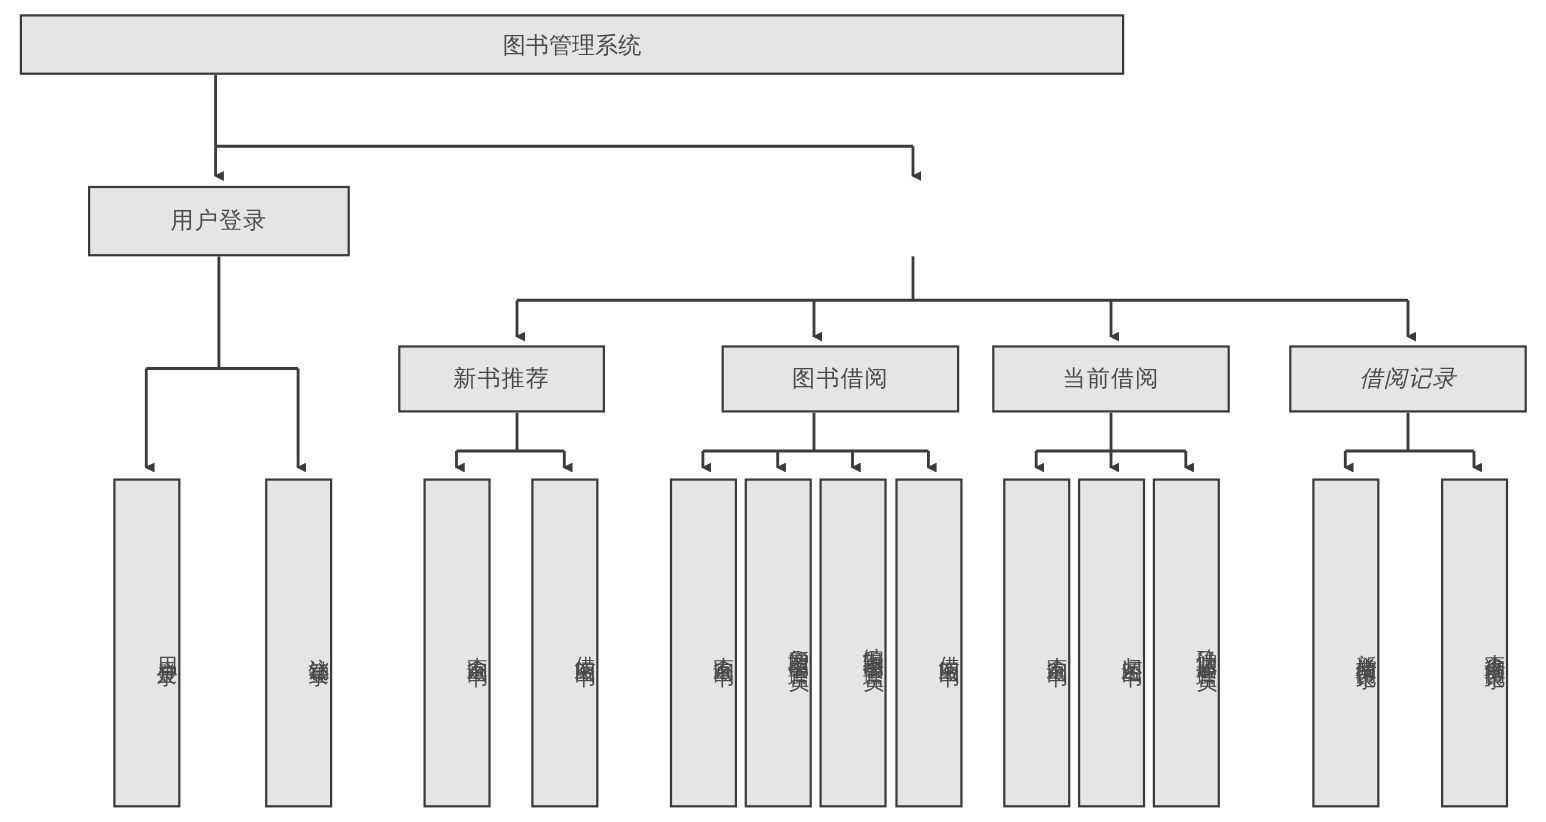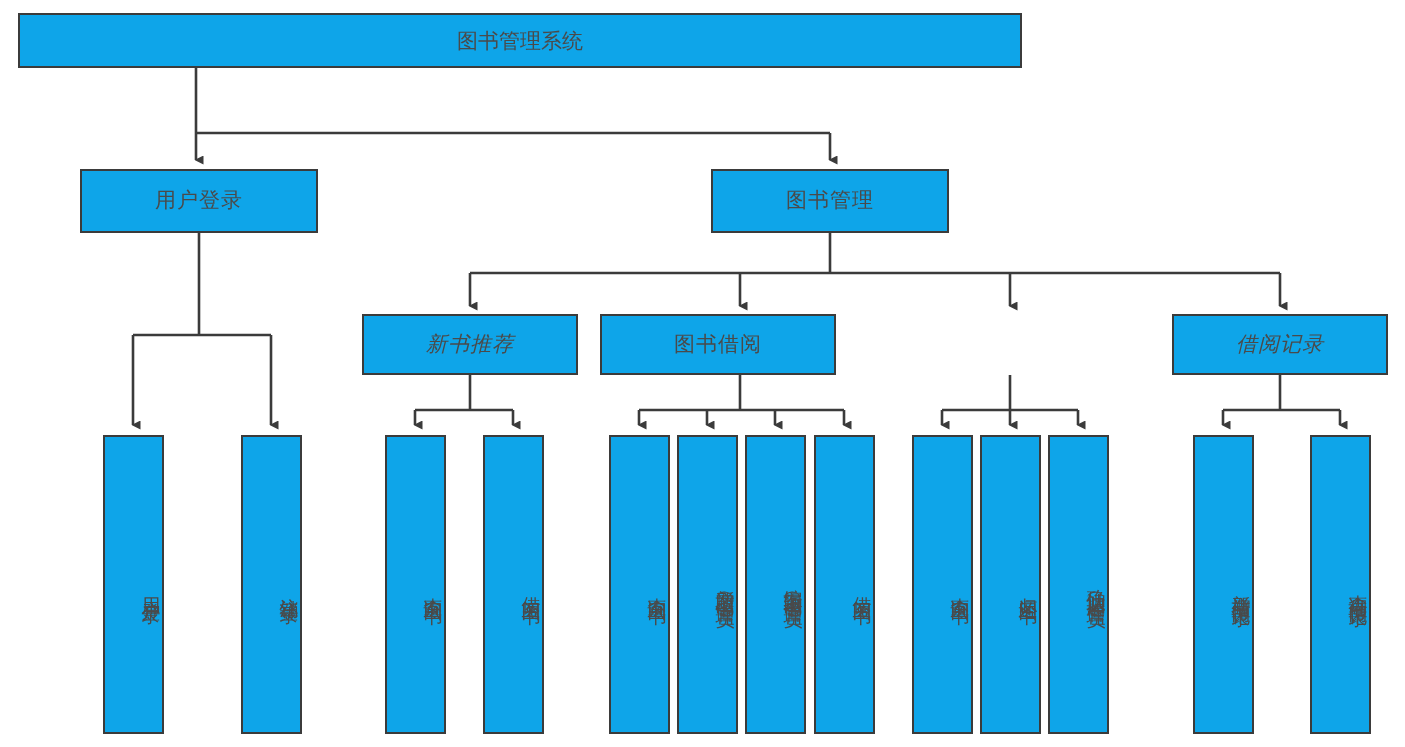--- a/index.html
+++ b/index.html
@@ -21,21 +21,21 @@
     position: absolute;
     left: 0;
     top: 0;
     width: 1405px;
     height: 747px;
     pointer-events: none;
   }
   .node {
     position: absolute;
     box-sizing: border-box;
-    background: #0ea5e9;
+    background: #e5e5e5;
     border: 2px solid #3b3b3b;
     display: flex;
     align-items: center;
     justify-content: center;
     color: #4a4a4a;
     text-align: right;
     z-index: 2;
   }
   .node.h {
     font-size: 21px;
@@ -125,29 +125,29 @@
     </g>
   </svg>
 
   <div class="node root" style="left:18px; top:13px; width:1004px; height:55px;">
     <span>图书管理系统</span>
   </div>
 
   <div class="node h" style="left:80px; top:169px; width:238px; height:64px;">
     <span>用户登录</span>
   </div>
-  <div class="node h" style="left:711px; top:169px; width:238px; height:64px;">
-    <span>图书管理</span>
-  </div>
 
-  <div class="node h" style="left:362px; top:314px; width:216px; height:61px;font-style:italic;">
+  <div class="node h" style="left:362px; top:314px; width:188px; height:61px;">
     <span>新书推荐</span>
   </div>
-  <div class="node h" style="left:600px; top:314px; width:236px; height:61px;">
+  <div class="node h" style="left:656px; top:314px; width:216px; height:61px;">
     <span>图书借阅</span>
+  </div>
+  <div class="node h" style="left:902px; top:314px; width:216px; height:61px;">
+    <span>当前借阅</span>
   </div>
   <div class="node h" style="left:1172px; top:314px; width:216px; height:61px;font-style:italic;">
     <span>借阅记录</span>
   </div>
 
   <div class="node v" style="left:103px; top:435px; width:61px; height:299px;">
     <span class="leaf-text">用户登录</span>
   </div>
   <div class="node v" style="left:241px; top:435px; width:61px; height:299px;">
     <span class="leaf-text">注销登录</span>

